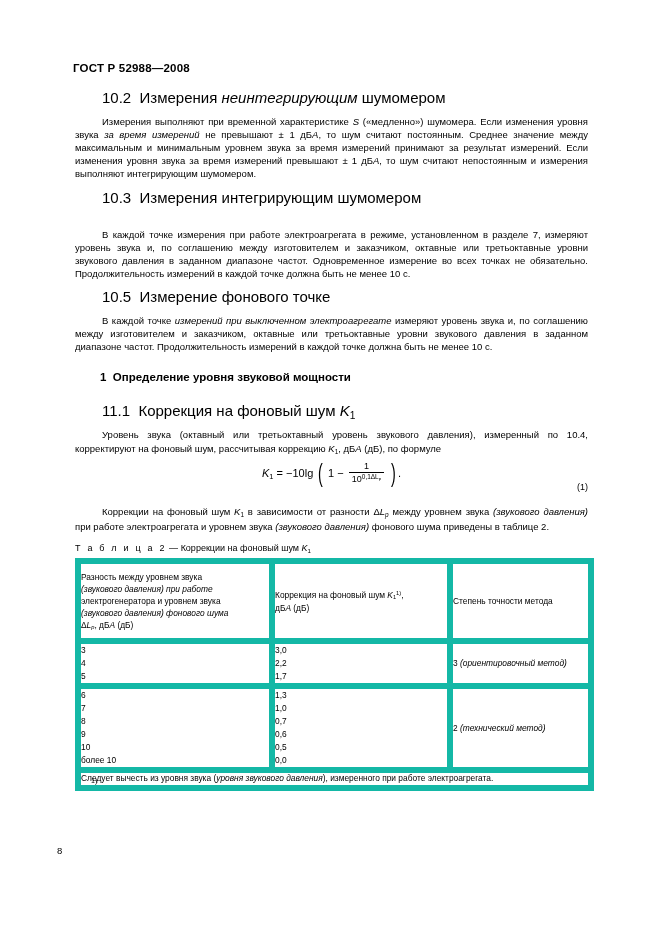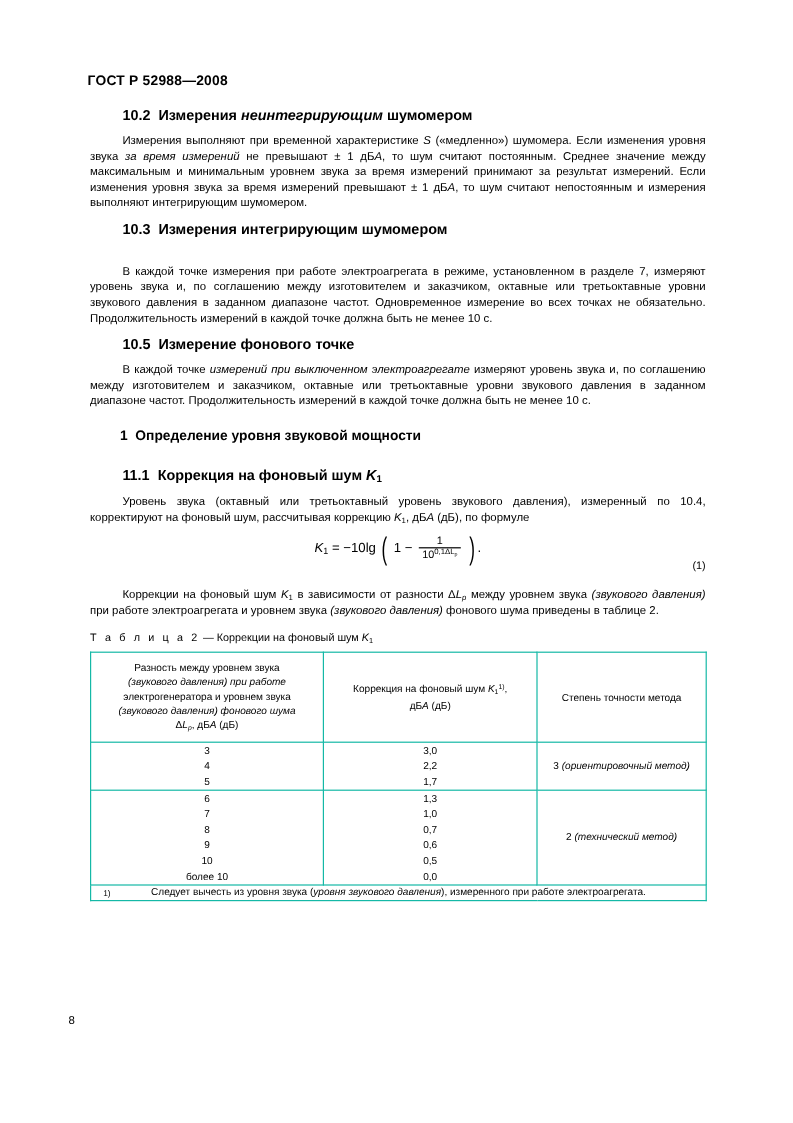--- a/index.html
+++ b/index.html
@@ -31,22 +31,22 @@
   }
   .content {
     position: absolute;
     left: 75px;
     top: 88px;
     width: 513px;
   }
   h3.sec {
     margin: 0;
     padding: 0 0 0 27px;
-    font-size: 12px;
-    font-weight: bold;
+    font-size: 15px;
+    font-weight: normal;
     line-height: 1.35;
   }
   h3.sec .ital { font-style: italic; }
   h2.big {
     margin: 0;
     padding: 0 0 0 25px;
     font-size: 11.5px;
     font-weight: bold;
     line-height: 1.3;
   }
@@ -127,24 +127,24 @@
   }
   .tbl-caption .sp { letter-spacing: 2.2px; text-align: right; }
   
   table.data {
     border-collapse: collapse;
     width: 513px;
     table-layout: fixed;
     font-size: 8.4px;
   }
   table.data td {
-    border: 1px solid #14b8a6;
+    border: 6px solid #14b8a6;
     padding: 0;
     vertical-align: middle;
-    text-align: center;
+    text-align: left;
   }
   td.hcell {
     height: 74px;
     line-height: 1.45;
     padding: 3px 6px;
   }
   td.body-cell {
     line-height: 1.55;
     padding: 6px 4px;
   }

